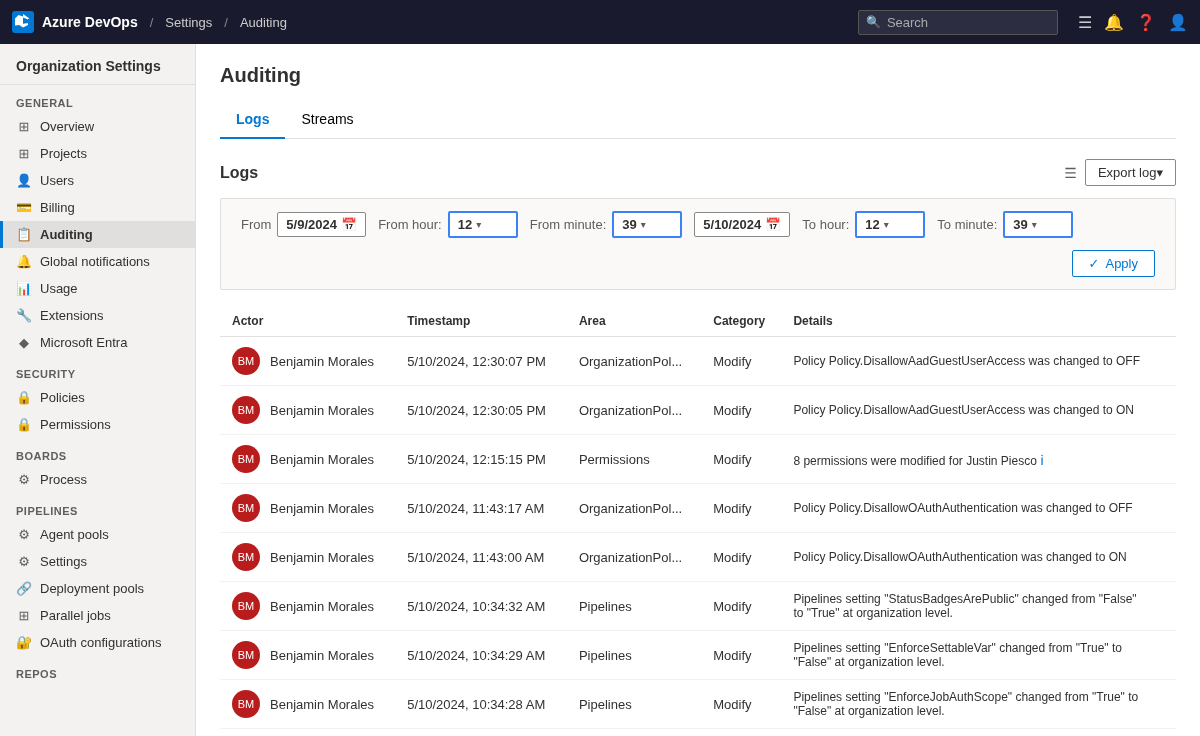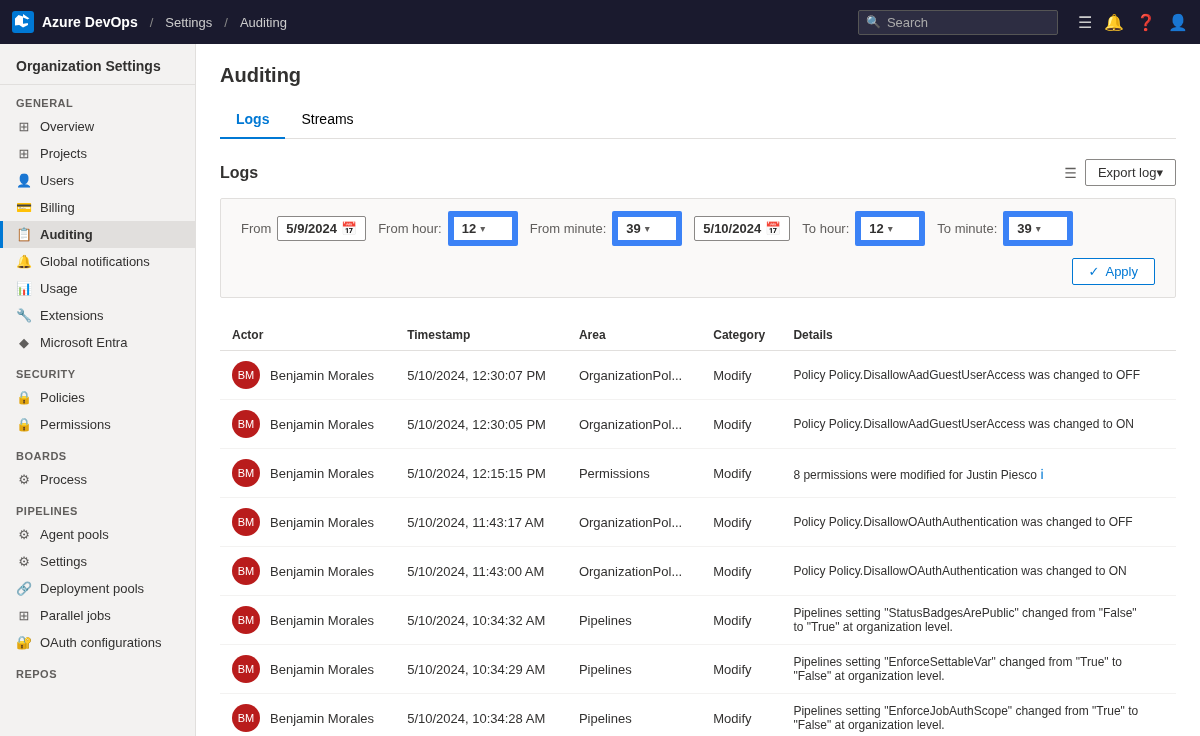--- a/index.html
+++ b/index.html
@@ -175,21 +175,21 @@
 
     
     .filter-bar {
       background: #faf9f8;
       border: 1px solid #e1dfdd;
       border-radius: 2px;
       padding: 12px 20px;
       display: flex;
       align-items: center;
       gap: 12px;
-      margin-bottom: 22px;
+      margin-bottom: 16px;
       flex-wrap: wrap;
     }
     .filter-group {
       display: flex;
       align-items: center;
       gap: 6px;
     }
     .filter-label { font-size: 13px; color: #605e5c; }
     .filter-value {
       font-size: 13px;
@@ -203,21 +203,21 @@
       border: 1px solid #8a8886;
       border-radius: 2px;
       padding: 4px 8px;
       background: #fff;
       cursor: pointer;
     }
     .filter-dropdown {
       display: flex;
       align-items: center;
       gap: 4px;
-      border: 6px solid #3b82f6;
+      border: 2px solid #3b82f6;
       border-radius: 2px;
       padding: 4px 8px;
       background: #fff;
       cursor: pointer;
       min-width: 70px;
     }
     .dropdown-arrow { font-size: 10px; color: #605e5c; }
     .apply-btn {
       background: #fff;
       border: 1px solid #0078d4;

